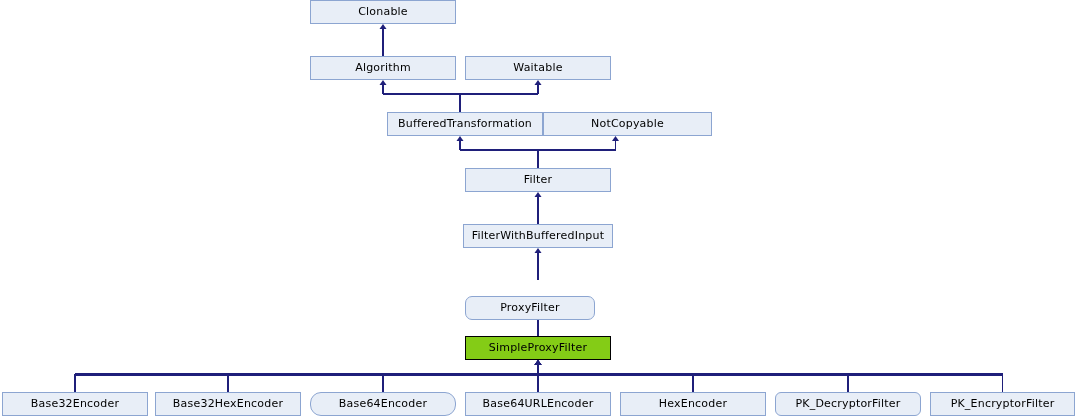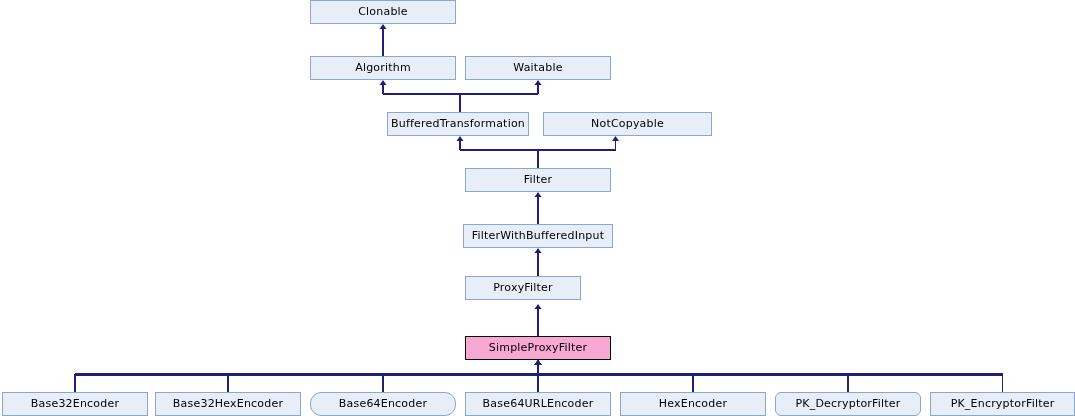--- a/index.html
+++ b/index.html
@@ -33,21 +33,21 @@
     text-align: center;
     font-size: 11px;
     color: #000000;
     background: #e8eef7;
     border: 1px solid #8ca5d1;
     white-space: nowrap;
     overflow: hidden;
     letter-spacing: 0.2px;
   }
   .node.current {
-    background: #f9a8d4;
+    background: #84cc16;
     border: 1px solid #000000;
   }
 </style>
 </head>
 <body>
 
 <div id="diagram">
   <svg id="edge-layer" width="1075" height="416" viewBox="0 0 1075 416">
       <line x1="383" y1="56" x2="383" y2="29" stroke="#1f1f7a" stroke-width="1.4" shape-rendering="crispEdges"></line>
       <polygon points="379.5,29 386.5,29 383,24" fill="#1f1f7a"></polygon>
@@ -102,25 +102,25 @@
       <line x1="228" y1="375" x2="228" y2="392" stroke="#1f1f7a" stroke-width="1.4" shape-rendering="crispEdges"></line>
       <line x1="383" y1="375" x2="383" y2="392" stroke="#1f1f7a" stroke-width="1.4" shape-rendering="crispEdges"></line>
       <line x1="538" y1="375" x2="538" y2="392" stroke="#1f1f7a" stroke-width="1.4" shape-rendering="crispEdges"></line>
       <line x1="693" y1="375" x2="693" y2="392" stroke="#1f1f7a" stroke-width="1.4" shape-rendering="crispEdges"></line>
       <line x1="848" y1="375" x2="848" y2="392" stroke="#1f1f7a" stroke-width="1.4" shape-rendering="crispEdges"></line>
       <line x1="1002.5" y1="375" x2="1002.5" y2="392" stroke="#1f1f7a" stroke-width="1.4" shape-rendering="crispEdges"></line>
     </svg>
 <div class="node" style="left: 310px; top: 0px; width: 146px;">Clonable</div>
     <div class="node" style="left: 310px; top: 56px; width: 146px;">Algorithm</div>
     <div class="node" style="left: 465px; top: 56px; width: 146px;">Waitable</div>
-    <div class="node" style="left: 387px; top: 112px; width: 142px;">BufferedTransformation</div>
+    <div class="node" style="left: 387px; top: 112px; width: 156px;">BufferedTransformation</div>
     <div class="node" style="left: 543px; top: 112px; width: 169px;">NotCopyable</div>
     <div class="node" style="left: 465px; top: 168px; width: 146px;">Filter</div>
     <div class="node" style="left: 463px; top: 224px; width: 150px;">FilterWithBufferedInput</div>
-    <div class="node" style="left: 465px; top: 276px; width: 116px;">ProxyFilter</div>
+    <div class="node" style="left: 465px; top: 296px; width: 130px; border-radius: 7px;">ProxyFilter</div>
     <div class="node current" style="left: 465px; top: 336px; width: 146px;">SimpleProxyFilter</div>
     <div class="node" style="left: 2px; top: 392px; width: 146px;">Base32Encoder</div>
     <div class="node" style="left: 155px; top: 392px; width: 146px;">Base32HexEncoder</div>
     <div class="node" style="left: 310px; top: 392px; width: 146px; border-radius: 11px;">Base64Encoder</div>
     <div class="node" style="left: 465px; top: 392px; width: 146px;">Base64URLEncoder</div>
     <div class="node" style="left: 620px; top: 392px; width: 146px;">HexEncoder</div>
     <div class="node" style="left: 775px; top: 392px; width: 146px; border-radius: 6px;">PK_DecryptorFilter</div>
     <div class="node" style="left: 930px; top: 392px; width: 145px;">PK_EncryptorFilter</div>
   </div>
 

